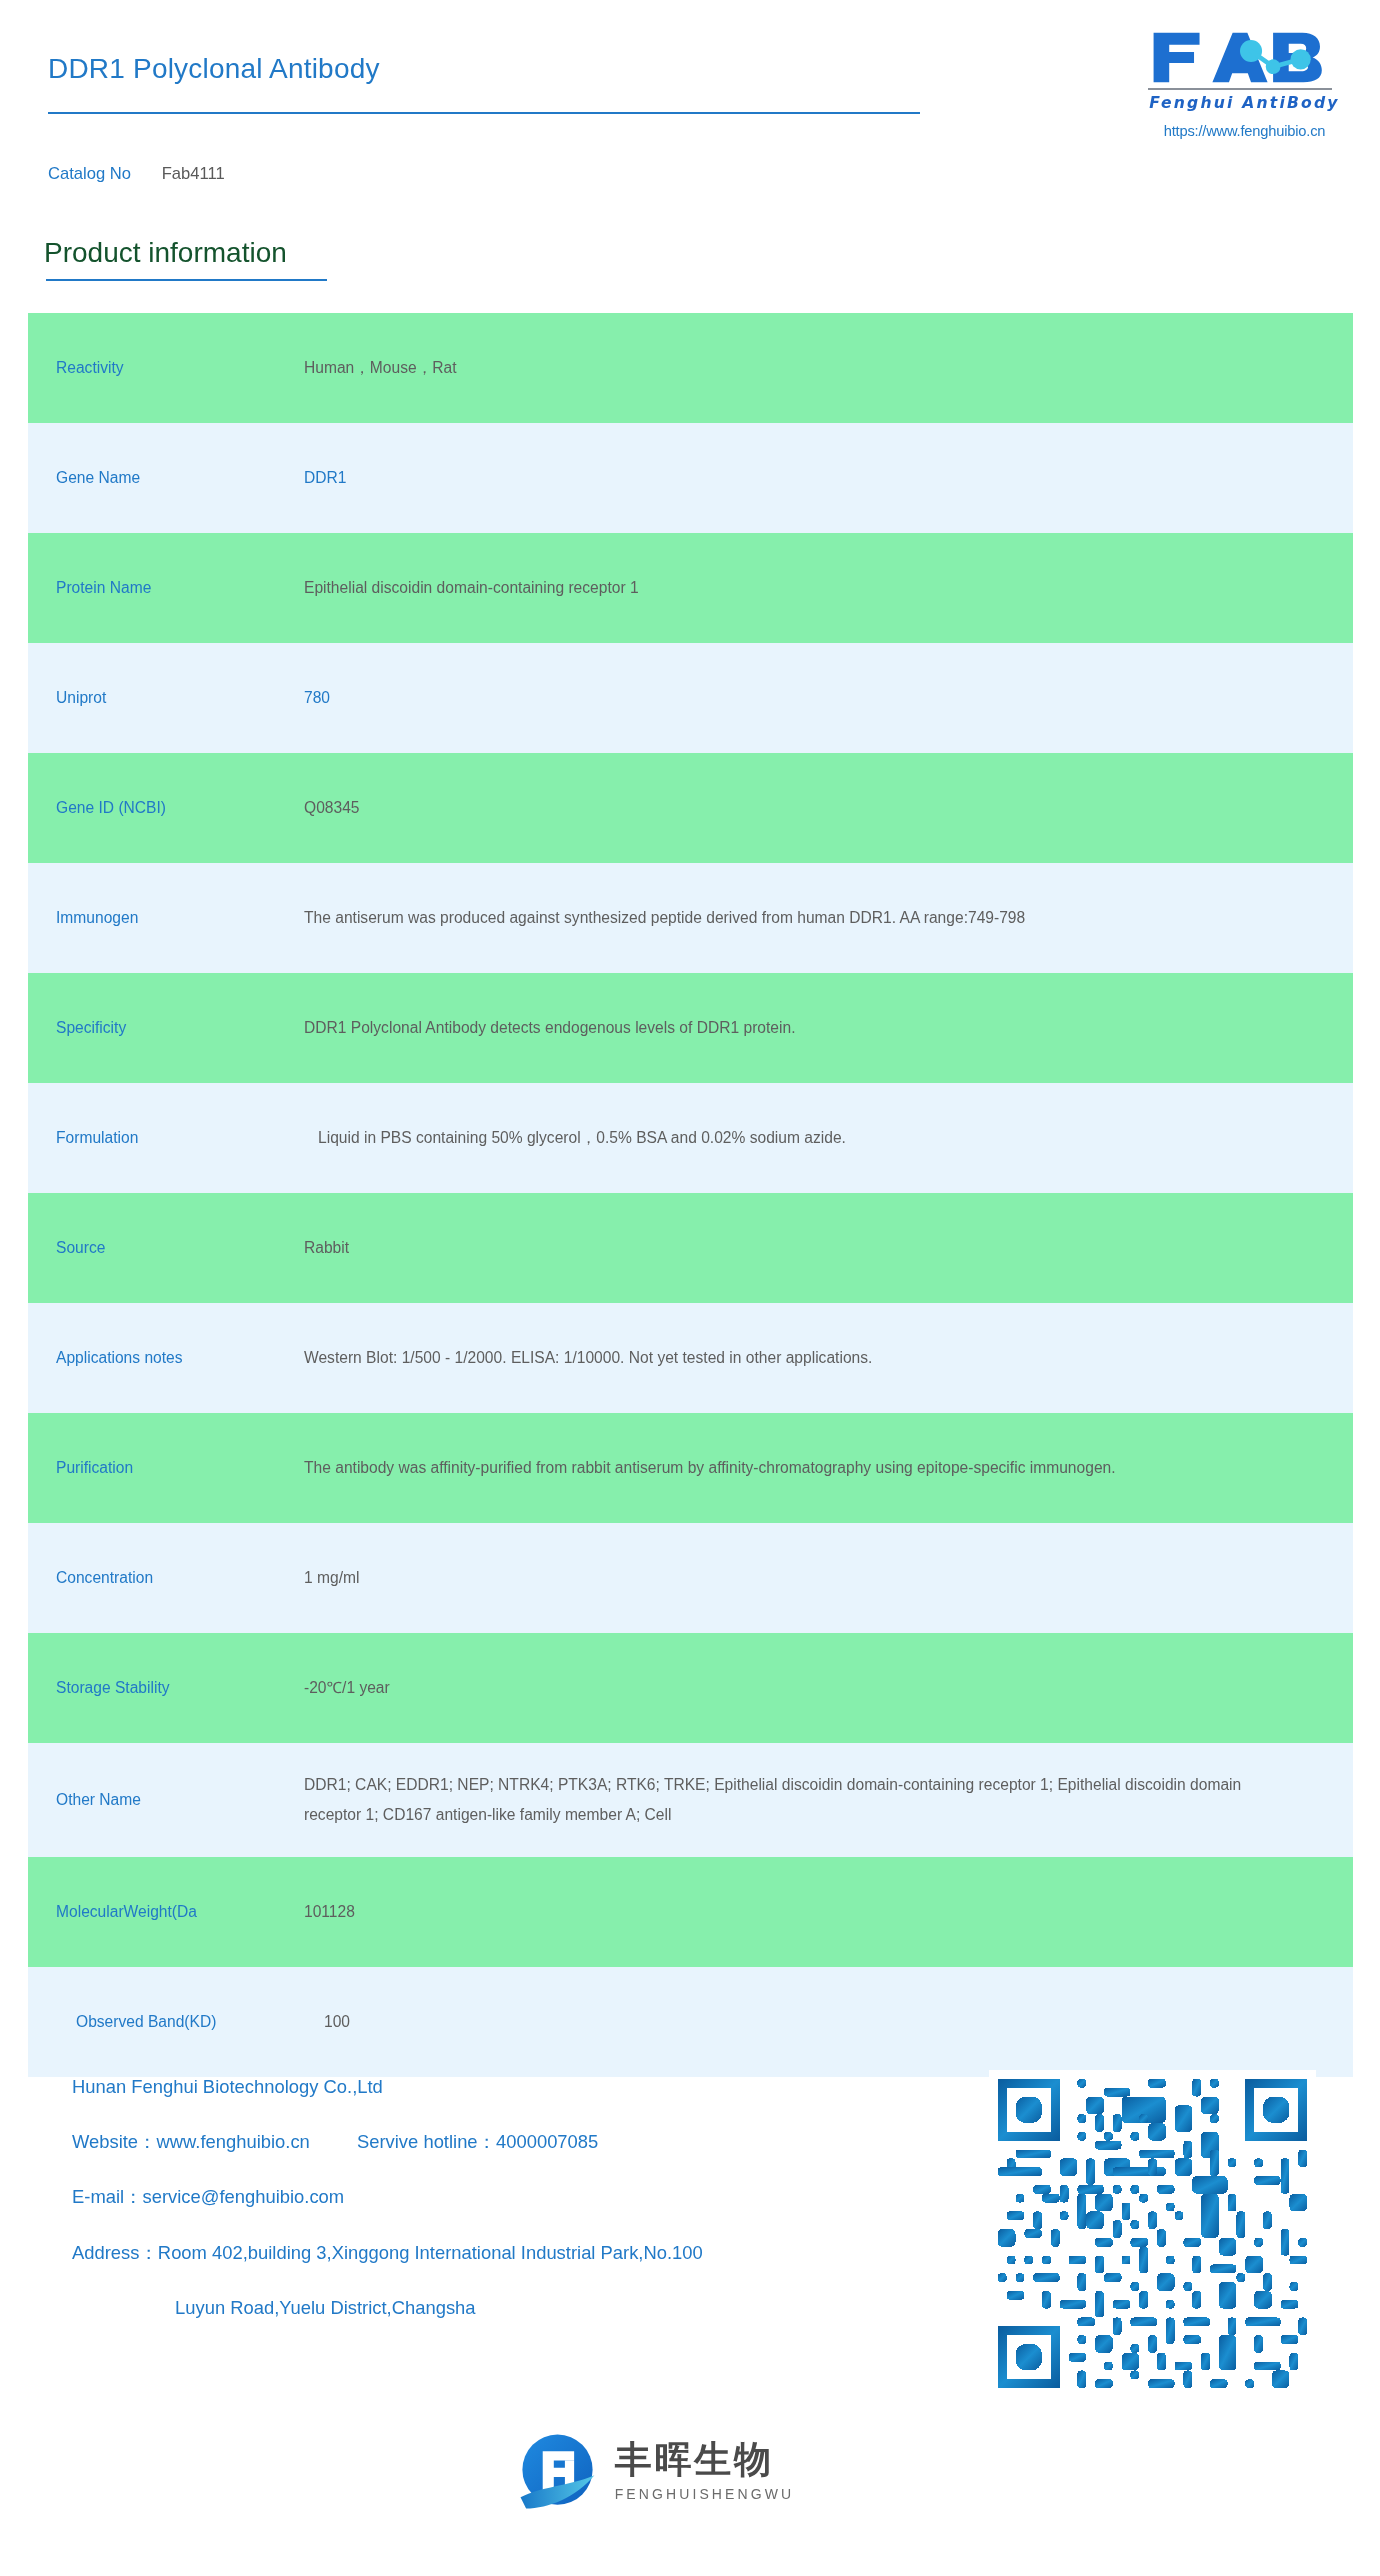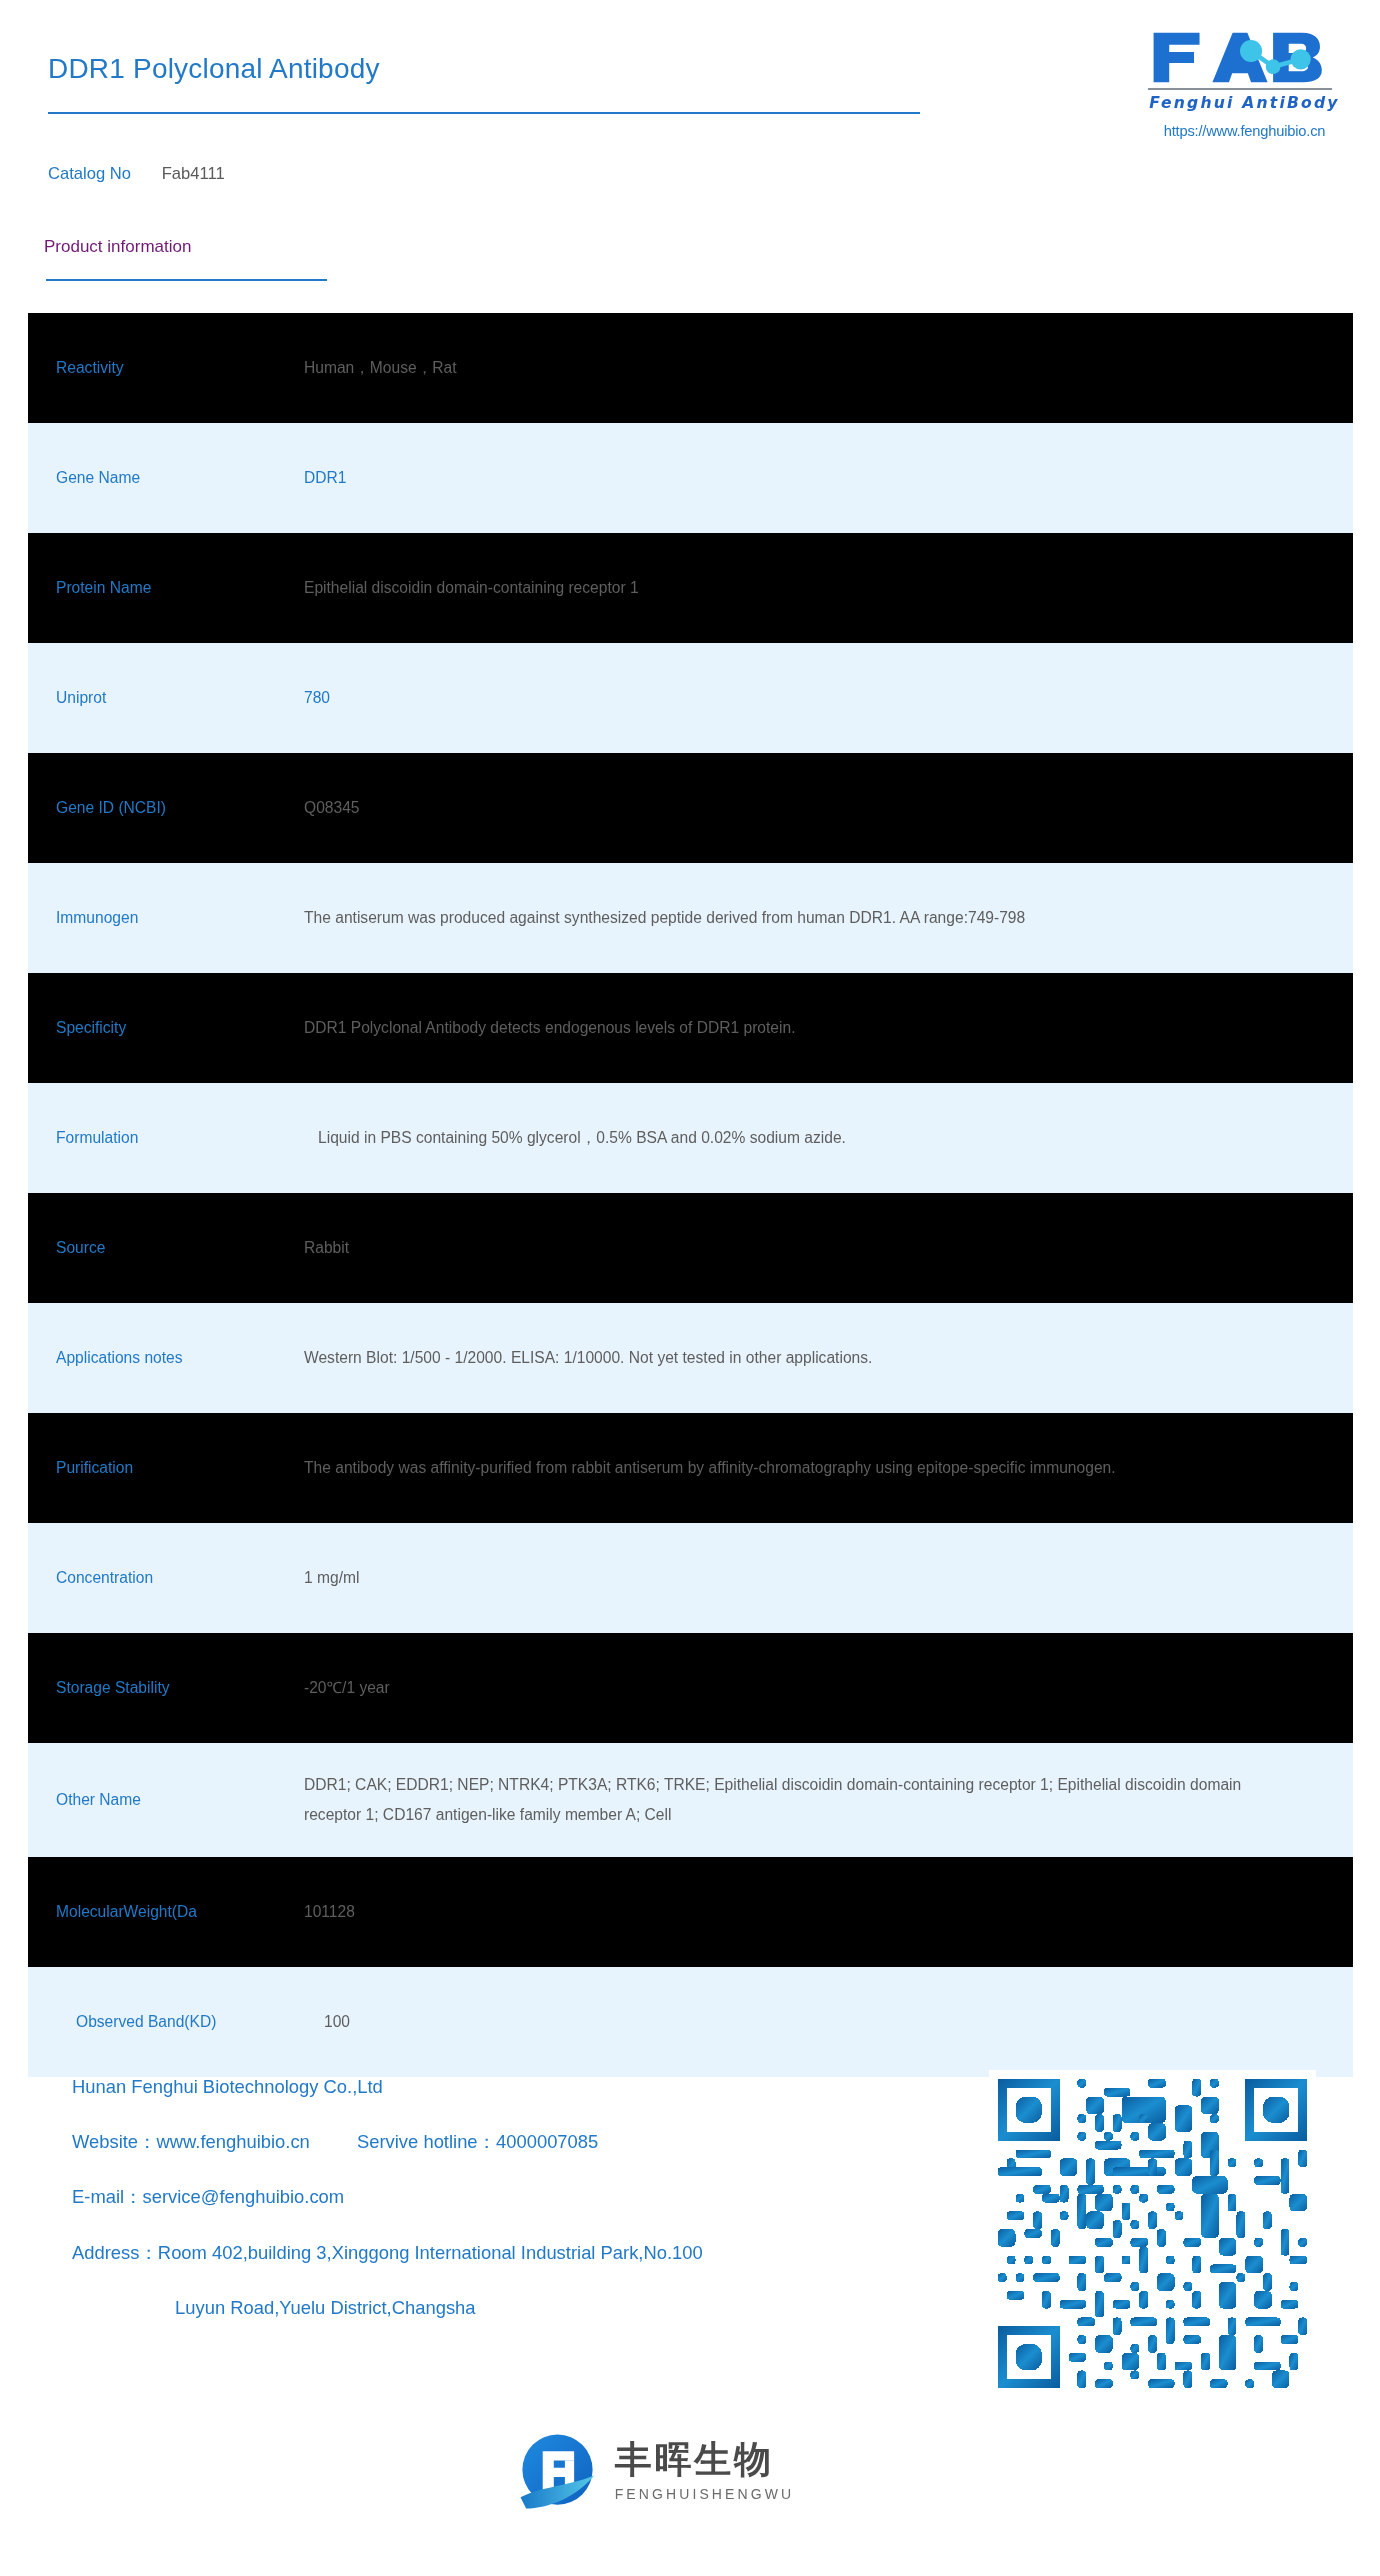--- a/index.html
+++ b/index.html
@@ -78,42 +78,42 @@
     text-align: center;
     margin-top: 11px;
     white-space: nowrap;
     letter-spacing: -0.2px;
   }
 
   
   .section-heading {
     position: absolute;
     left: 44px; top: 237px;
-    font-size: 17px;
-    color: #701a75;
+    font-size: 28px;
+    color: #14532d;
     white-space: nowrap;
   }
   .section-rule {
     position: absolute;
     left: 46px; top: 279px;
     width: 281px; height: 1.8px;
     background: #2179c7;
   }
 
   
   .info-table {
     position: absolute;
     left: 28px; top: 313px;
     width: 1325px;
   }
   .info-row {
     display: flex;
     align-items: center;
     width: 1325px;
-    background: #000000;
+    background: #86efac;
   }
   .info-row.shaded { background: #e8f4fd; }
   .cell-label {
     flex: 0 0 276px;
     padding-left: 28px;
     font-size: 15.6px;
     color: #2179c7;
     line-height: 1.45;
   }
   .cell-value {

